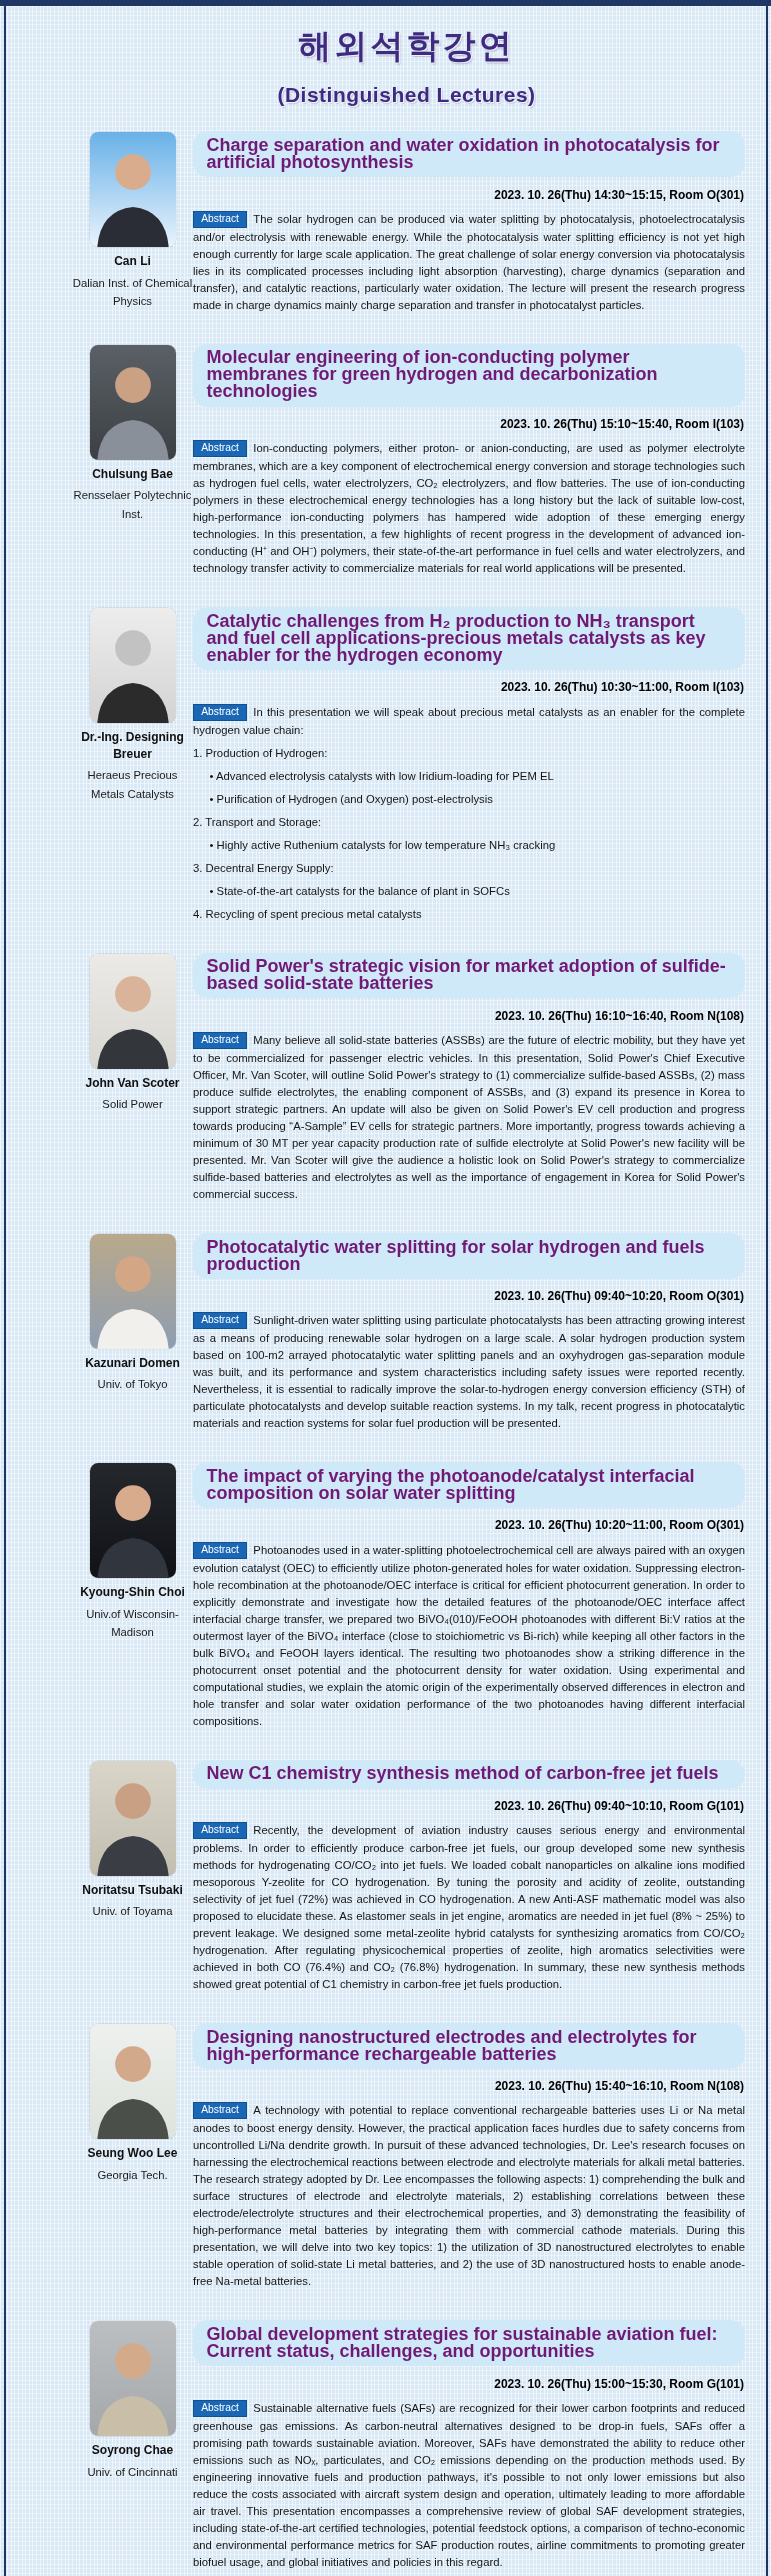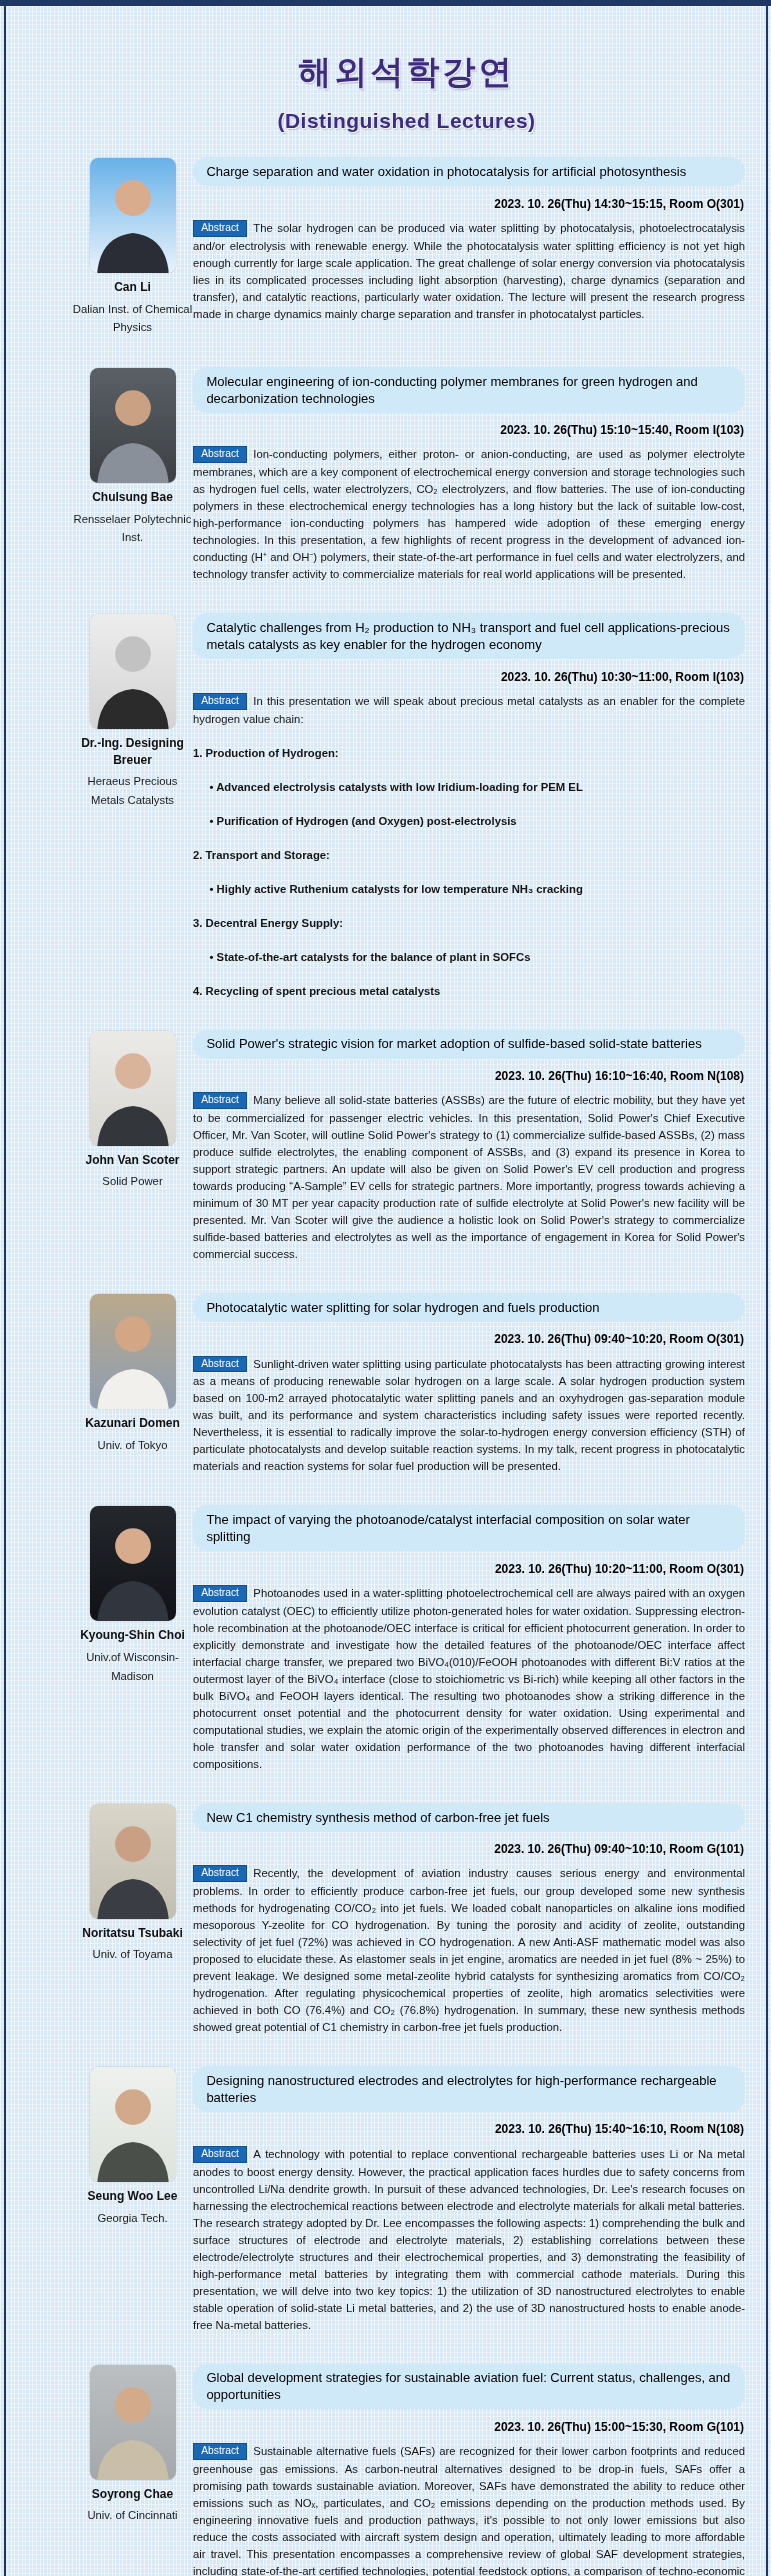--- a/index.html
+++ b/index.html
@@ -17,21 +17,21 @@
     background-image:
       repeating-linear-gradient(90deg, rgba(255,255,255,.55) 0 1px, rgba(255,255,255,0) 1px 3.6px),
       repeating-linear-gradient(0deg, rgba(255,255,255,.40) 0 1px, rgba(255,255,255,0) 1px 4.6px);
     overflow:hidden;
   }
   
   .frame-top{position:absolute;top:0;left:0;width:100%;height:6.2px;background:#1e3765;z-index:5;}
   .frame-left{position:absolute;top:6.2px;bottom:4.1px;left:4.1px;width:2.1px;background:#1e3765;z-index:5;}
   .frame-right{position:absolute;top:6.2px;bottom:4.1px;right:4.1px;width:2.1px;background:#1e3765;z-index:5;}
 
-  header{ text-align:center; padding-top:50px;margin-left:41px; }
+  header{ text-align:center; padding-top:24px;margin-left:41px; }
   .title-ko{
     font-size:33px; font-weight:800; letter-spacing:3.1px;
     color:#3e2b80;
     text-shadow:1px 1px 0 rgba(255,255,255,.8), 1.5px 1.5px 1.5px rgba(90,90,140,.35);
   }
   .title-en{
     margin-top:14.4px;
     font-size:21px; font-weight:700; letter-spacing:0.5px;
     color:#3e2b80;
     text-shadow:1px 1px 0 rgba(255,255,255,.8), 1.5px 1.5px 1.5px rgba(90,90,140,.3);
@@ -48,31 +48,31 @@
   }
   .photo svg{ display:block; width:100%; height:100%; }
   .speaker-name{ margin-top:6px; font-size:12px; font-weight:bold; line-height:16.5px; color:#101010;}
   .speaker-affil{ margin-top:4.1px; font-size:11.3px; line-height:18.5px; color:#1b1b1b;}
 
   .main-col{ width:552px; flex:0 0 552px; }
   .title-bar{
     background:#d0e9f9;
     border-radius:14.4px;
     padding:5.7px 13.4px 6.2px 13.4px;
-    font-size:13px; font-weight:normal; line-height:17px; color:#000000;
+    font-size:18px; font-weight:bold; line-height:17px; color:#701a75;
   }
   .datetime{
     margin-top:10.3px; padding-right:1px;
     text-align:right; font-size:12px; font-weight:bold; color:#000;
   }
   .abstract{ margin-top:9.3px; }
   .para{
     font-size:11.3px; line-height:17px; text-align:justify; color:#151515;
   }
-  .para.list{ margin-top:17px;font-weight:bold; }
+  .para.list{ margin-top:6px; }
   .para.indent{ padding-left:16.5px; }
   .abstract-badge{
     display:inline-block;
     background:#1a67b6;
     border:1px solid #12518f;
     color:#ffffff;
     font-size:10.3px; line-height:12.4px;
     padding:1px 7.2px 1.5px 7.2px;
     margin-right:6.2px;
     position:relative; top:-1px;

